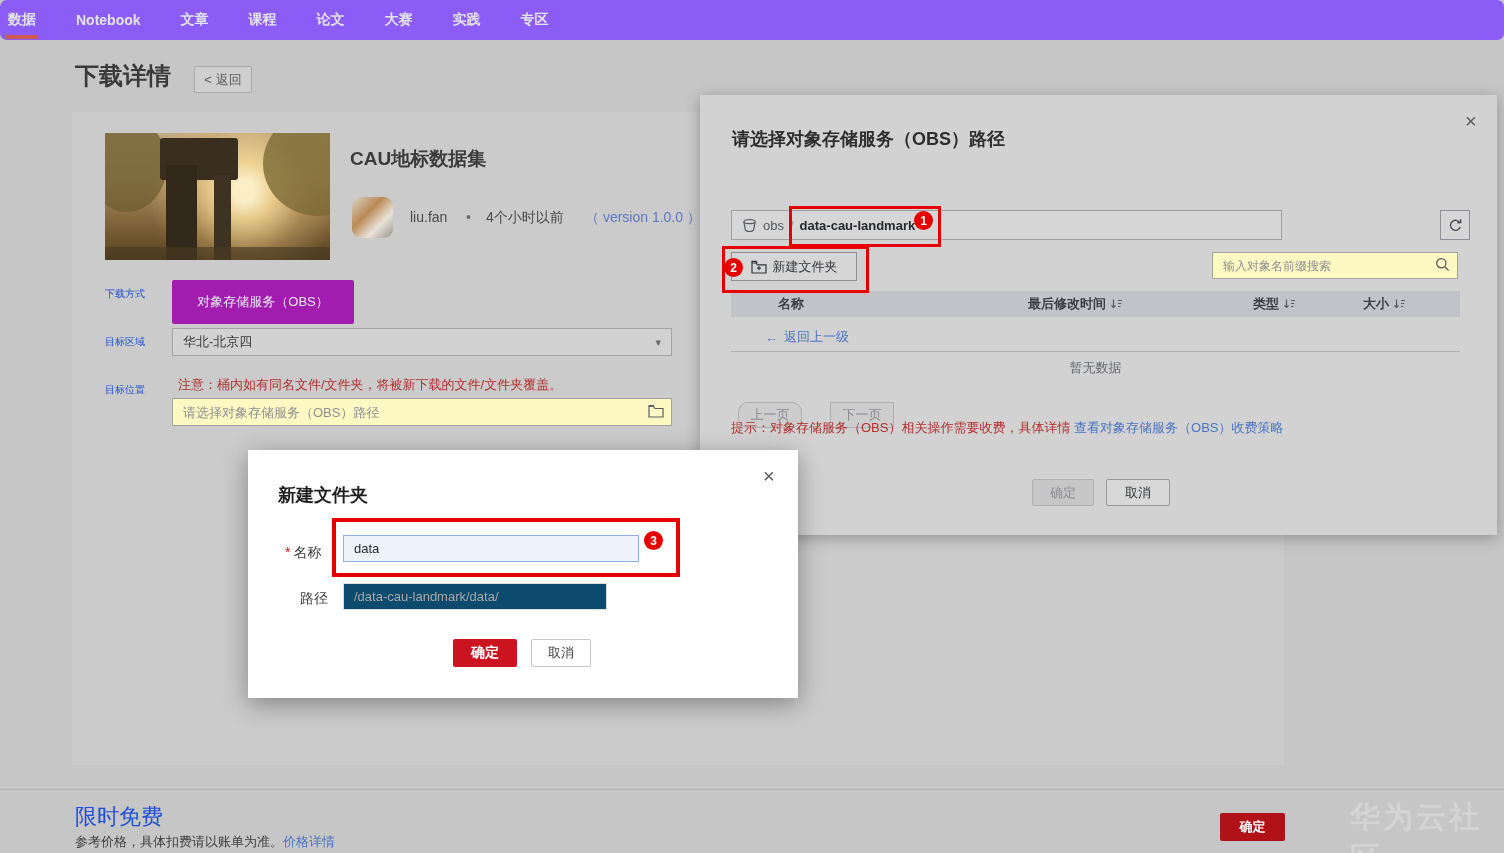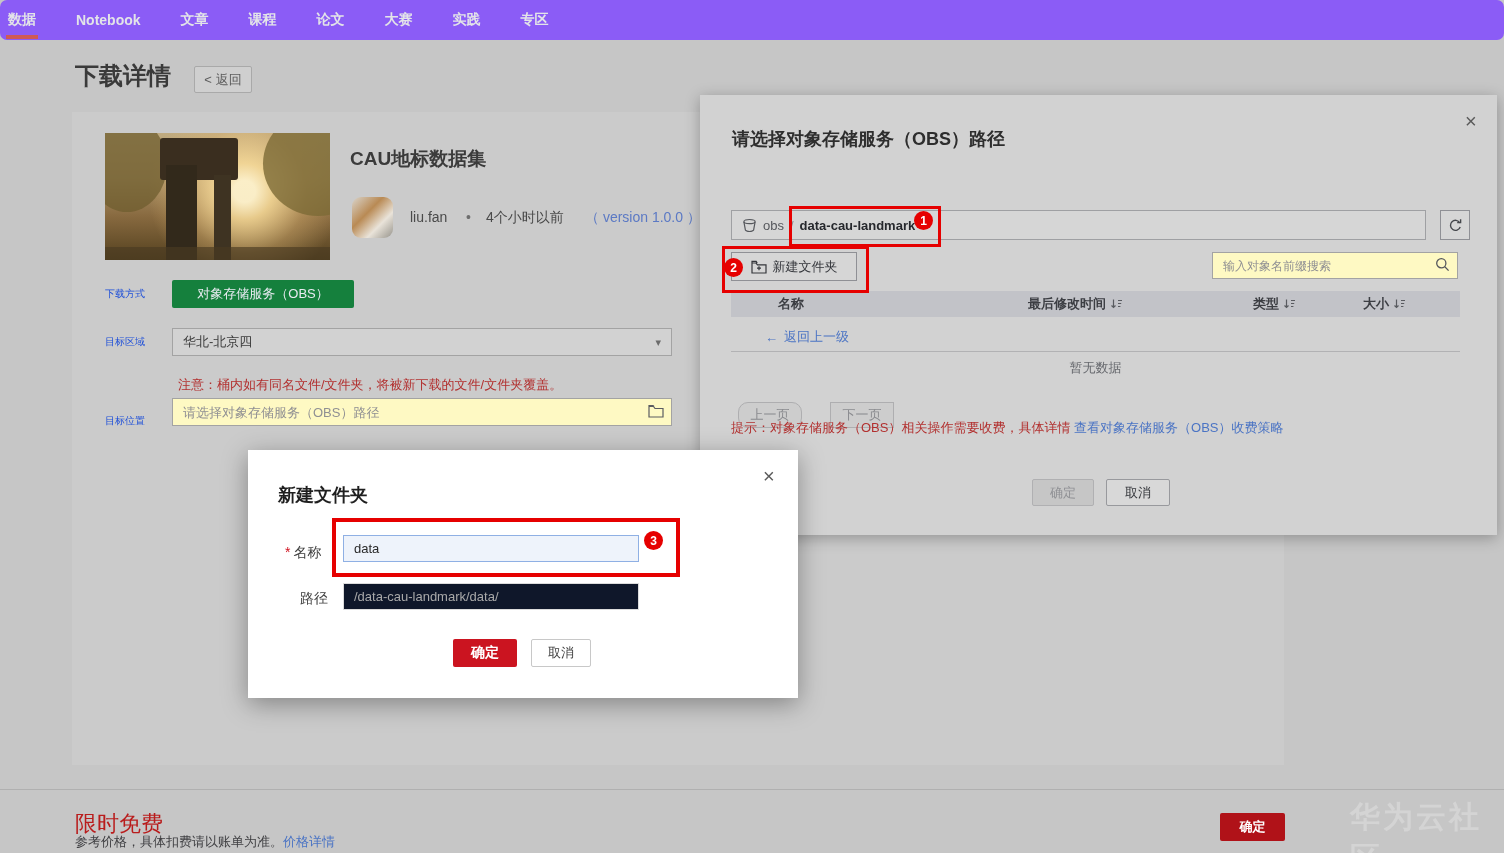--- a/index.html
+++ b/index.html
@@ -21,35 +21,35 @@
   .gate-left{left:61px;top:32px;width:31px;height:95px;background:#32291b;}
   .gate-right{left:109px;top:42px;width:17px;height:85px;background:#3e3322;}
   .tree-left{left:-18px;top:-16px;width:80px;height:95px;background:#6f5e2f;border-radius:50%;opacity:.75;}
   .tree-right{left:158px;top:-22px;width:110px;height:105px;background:#7c6a36;border-radius:50%;opacity:.8;}
   .ground{left:0;bottom:0;width:225px;height:13px;background:#4a3a22;opacity:.65;}
   .ds-title{left:350px;top:146px;font-size:19px;font-weight:bold;color:#3b3b3b;}
   .avatar{left:352px;top:197px;width:41px;height:41px;border-radius:9px;background:linear-gradient(135deg,#d9d4cb 0%,#b98a54 38%,#e9e3d9 68%,#97948c 100%);}
   .meta{font-size:14px;color:#4a4a4a;}
   .ver{color:#5b79c4;}
   .form-label{font-size:10px;color:#1d4ed8;}
-  .obs-btn{left:172px;top:280px;width:182px;height:28px;background:#15803d;color:#e9ebf2;font-size:13px;display:flex;align-items:center;justify-content:center;border-radius:2px;cursor:pointer;}
+  .obs-btn{left:172px;top:280px;width:182px;height:44px;background:#a21caf;color:#e9ebf2;font-size:13px;display:flex;align-items:center;justify-content:center;border-radius:2px;cursor:pointer;}
   .select{left:172px;top:328px;width:500px;height:28px;background:#d2d2d2;border:1px solid #a3a3a3;box-sizing:border-box;display:flex;align-items:center;padding:0 10px;font-size:13px;color:#3c3c3c;justify-content:space-between;cursor:pointer;}
   .caret{color:#6b6b6b;font-size:11px;}
   .warn{left:178px;top:376px;font-size:13px;color:#b2302f;}
   .field{background:#fef9c3;border:1px solid #a3a3a3;box-sizing:border-box;font-size:13px;color:#3c3c3c;outline:none;font-family:inherit;}
   .field::placeholder{color:#8f8f93;}
   .target-wrap{left:172px;top:398px;width:500px;height:28px;}
   .target-input{width:100%;height:100%;padding:0 30px 0 10px;}
   .icon-right{position:absolute;right:8px;top:6px;}
   
   .obs-dialog{left:700px;top:95px;width:797px;height:440px;background:#d2d2d2;box-shadow:0 3px 14px rgba(0,0,0,.28);}
   .dlg-close{font-size:20px;color:#5a5a5a;cursor:pointer;line-height:1;}
   .obs-dlg-title{left:32px;top:32px;font-size:18px;font-weight:bold;color:#2e2e2e;}
   .obs-hint{left:32px;top:86px;font-size:13px;color:#b2302f;margin-top:28px;}
-  .crumb{left:31px;top:115px;width:695px;height:30px;background:#d6d6d6;border:1px solid #9fa0a3;box-sizing:border-box;display:flex;align-items:center;padding:0 10px;gap:6px;}
+  .crumb{left:31px;top:115px;width:551px;height:30px;background:#d6d6d6;border:1px solid #9fa0a3;box-sizing:border-box;display:flex;align-items:center;padding:0 10px;gap:6px;}
   .crumb-obs{font-size:13px;color:#55575c;}
   .crumb-sep{font-size:13px;color:#8b8d92;}
   .crumb-path{font-size:13px;font-weight:bold;color:#26282d;}
   .refresh-btn{left:740px;top:115px;width:30px;height:30px;background:#d6d6d6;border:1px solid #8f9095;box-sizing:border-box;display:flex;align-items:center;justify-content:center;cursor:pointer;}
   .newfolder-btn{left:31px;top:157px;width:126px;height:29px;background:#d6d6d6;border:1px solid #8f9095;box-sizing:border-box;display:flex;align-items:center;justify-content:center;gap:6px;font-size:13px;color:#34363b;cursor:pointer;}
   .search-wrap{left:512px;top:157px;width:246px;height:27px;}
   .search-input{width:100%;height:100%;padding:0 28px 0 10px;font-size:12px;}
   .tbl-head{left:31px;top:196px;width:729px;height:26px;background:#c2c3c8;display:flex;align-items:center;font-size:13px;color:#3c3e43;font-weight:bold;}
   .th{display:flex;align-items:center;gap:4px;}
   .back-row{left:31px;top:228px;width:729px;height:29px;border-bottom:1px solid #b2b2b4;display:flex;align-items:center;padding-left:34px;box-sizing:border-box;gap:6px;}
@@ -60,29 +60,29 @@
   .fee .red{color:#b2302f;}
   .btn{display:flex;align-items:center;justify-content:center;font-size:13px;box-sizing:border-box;cursor:pointer;border-radius:2px;}
   .btn-disabled{background:#c6c6c6;border:1px solid #b0b0b2;color:#8f9094;}
   .btn-plain{background:#d8d8d8;border:1px solid #98999d;color:#34363b;}
   
   .folder-dialog{left:248px;top:450px;width:550px;height:248px;background:#ffffff;box-shadow:0 6px 24px rgba(0,0,0,.35);}
   .fd-title{left:30px;top:33px;font-size:18px;font-weight:bold;color:#1f1f1f;}
   .req{color:#d0121f;font-size:14px;margin-right:3px;}
   .fd-label{font-size:14px;color:#404040;}
   .name-input{left:95px;top:85px;width:296px;height:27px;border:1px solid #8fb0e4;background:#eef3fb;box-sizing:border-box;padding:0 10px;font-size:13px;color:#2a2a2a;outline:none;font-family:inherit;}
-  .path-input{left:95px;top:133px;width:296px;height:27px;border:1px solid #dcdcdc;background:#0f172a;box-sizing:border-box;padding:0 10px;font-size:13px;color:#a9a9a9;outline:none;font-family:inherit;}
+  .path-input{left:95px;top:133px;width:264px;height:27px;border:1px solid #dcdcdc;background:#0c4a6e;box-sizing:border-box;padding:0 10px;font-size:13px;color:#a9a9a9;outline:none;font-family:inherit;}
   .btn-red{background:#cb1420;color:#ffffff;font-weight:bold;border:none;}
   .btn-cancel{background:#ffffff;border:1px solid #c8c8c8;color:#404040;}
   
   .anno{border:3px solid #e60000;pointer-events:none;}
   .badge{width:19px;height:19px;border-radius:50%;background:#e60000;color:#ffffff;font-size:12px;font-weight:bold;display:flex;align-items:center;justify-content:center;}
   
   .foot-divider{left:0;top:789px;width:1504px;height:1px;background:#b0b0b0;}
-  .price-title{left:75px;top:802px;font-size:22px;color:#b91c1c;margin-top:7px;}
+  .price-title{left:75px;top:802px;font-size:22px;color:#1d4ed8;}
   .price-note{left:75px;top:833px;font-size:13px;color:#3f3f42;}
   .foot-ok{left:1220px;top:813px;width:65px;height:28px;background:#b01218;}
   .watermark{left:1350px;top:797px;font-size:30px;font-weight:bold;color:#d4d4d4;letter-spacing:3px;}
   svg{display:block;}
 </style>
 </head>
 <body>
 
 <div id="screen">
 
@@ -125,21 +125,21 @@
   <button class="abs obs-btn" style="border:none;">对象存储服务（OBS）</button>
 
   <div class="abs form-label" style="left:105px;top:335px;">目标区域</div>
   <div class="abs select">
     <span>华北-北京四</span>
     <span class="caret">▾</span>
   </div>
 
   <div class="abs warn">注意：桶内如有同名文件/文件夹，将被新下载的文件/文件夹覆盖。</div>
 
-  <div class="abs form-label" style="left:105px;top:414px;text-align:center;">目标位置</div>
+  <div class="abs form-label" style="left:105px;top:383px;text-align:center;">目标位置</div>
   <div class="abs target-wrap">
     <input class="field target-input" placeholder="请选择对象存储服务（OBS）路径" style="">
     <span class="icon-right">
       <svg width="16" height="14" viewBox="0 0 16 14">
           <path d="M1 2.5h4.5l1.5 2H15v8.5H1z M1 2.5v-1h4l1 1" fill="none" stroke="#5a5c61" stroke-width="1.2"></path>
         </svg>
     </span>
   </div>
 
   <div class="abs obs-dialog">

